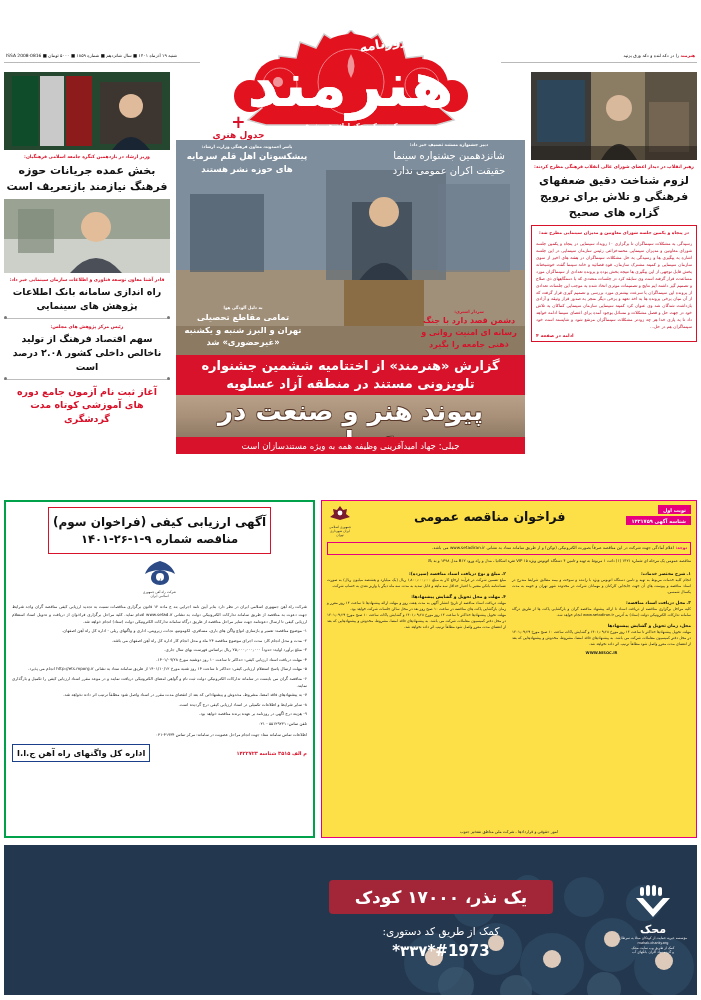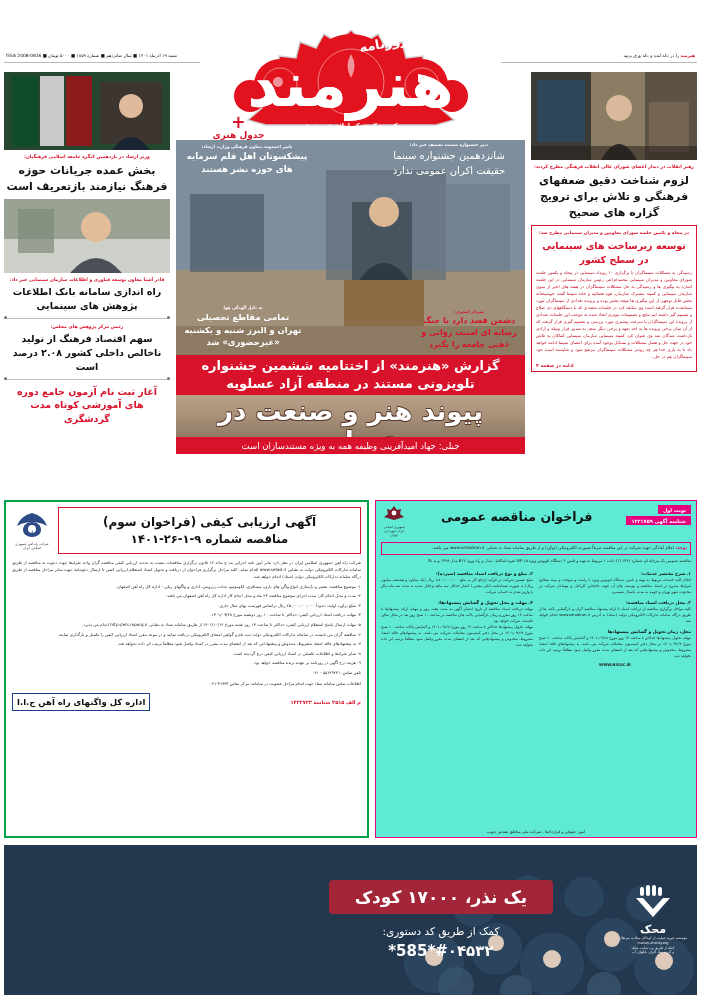--- a/index.html
+++ b/index.html
@@ -141,40 +141,40 @@
     position:relative;height:42px;overflow:hidden;
     background:linear-gradient(180deg,#b9a089 0%,#a68e77 55%,#8f7b66 100%);
   }
   .hero-sub{
     background:#d8122a;color:#fff;font-size:8.6px;font-weight:normal;
     text-align:center;padding:2.5px 4px;line-height:1.4;
   }
 
   
   .tender-row{position:absolute;top:500px;left:4px;right:4px;height:338px;display:flex;gap:6px;}
-  .tender-left{width:322px;border:1.4px solid #e6007e;box-sizing:border-box;padding:4px 5px;background:#5eead4;position:relative;}
+  .tender-left{width:376px;border:1.4px solid #e6007e;box-sizing:border-box;padding:4px 5px;background:#fde047;position:relative;}
   .tender-right{flex:1;border:2.2px solid #00a14b;box-sizing:border-box;padding:5px 6px;background:#fff;position:relative;}
 
   .tl-head{display:flex;align-items:flex-start;justify-content:space-between;}
   .tl-title{font-size:12.5px;font-weight:bold;color:#111;margin-top:4px;}
   .tl-badges{display:flex;flex-direction:column;gap:2px;align-items:flex-start;}
   .badge-pink{background:#e6007e;color:#fff;font-size:5px;font-weight:bold;padding:1.5px 5px;white-space:nowrap;}
   .tl-logo{width:26px;text-align:center;}
   .tl-logo-cap{font-size:3.2px;color:#333;line-height:1.2;display:block;margin-top:1px;}
   .tl-note{
     border:0.8px solid #e6007e;font-size:4.2px;color:#222;padding:2.5px 3px;margin-top:4px;line-height:1.5;text-align:justify;
   }
   .tl-note b{color:#e6007e;}
   .tl-body{font-size:3.9px;color:#222;line-height:1.62;text-align:justify;margin-top:3px;}
   .tl-cols{display:flex;gap:6px;margin-top:3px;}
   .tl-col{flex:1;font-size:3.7px;color:#222;line-height:1.6;text-align:justify;}
   .tl-subhead{font-size:4.4px;font-weight:bold;color:#111;margin:3px 0 1px;}
   .tl-foot{position:absolute;bottom:3px;left:0;right:0;text-align:center;font-size:4px;color:#222;}
 
-  .tr-head{display:flex;align-items:center;gap:6px;justify-content:flex-start;}
+  .tr-head{display:flex;align-items:center;gap:6px;justify-content:flex-start;flex-direction:column;}
   .tr-logo{width:40px;text-align:center;flex:0 0 auto;}
   .tr-logo-cap{font-size:3.3px;color:#333;line-height:1.25;display:block;}
   .tr-titlebox{
     flex:1;border:1.2px solid #d8122a;text-align:center;padding:5px 4px;
   }
   .tr-t1{font-size:12px;font-weight:bold;color:#111;line-height:1.5;}
   .tr-t2{font-size:11.5px;font-weight:bold;color:#111;line-height:1.5;}
   .tr-body{font-size:4.1px;color:#222;line-height:1.72;text-align:justify;margin-top:5px;}
   .tr-body p{margin:0 0 2.5px;}
   .tr-meta{font-size:4px;color:#222;line-height:1.6;margin-top:4px;}
@@ -260,21 +260,20 @@
         <path d="M70 88 q18-32 36 0Z" fill="#2e2b26"></path>
         <rect x="118" y="30" width="40" height="50" fill="#7d6e58" opacity=".7"></rect>
         <rect x="0" y="74" width="166" height="14" fill="#241f1a" opacity=".55"></rect>
       </svg>
     </div>
     <div class="kicker">رهبر انقلاب در دیدار اعضای شورای عالی انقلاب فرهنگی مطرح کردند:</div>
     <div class="headline h-lg">لزوم شناخت دقیق ضعفهای فرهنگی و تلاش برای ترویج گزاره های صحیح</div>
 
     <div class="redbox">
       <div class="kicker">در پنجاه و یکمین جلسه شورای معاونین و مدیران سینمایی مطرح شد:</div>
-      <div class="headline h-md h-red">توسعه زیرساخت های سینمایی در سطح کشور</div>
       <div class="bodytext">رسیدگی به مشکلات سینماگران تا برگزاری ۱۰ رویداد سینمایی در پنجاه و یکمین جلسه شورای معاونین و مدیران سینمایی محمدخزاعی رئیس سازمان سینمایی در این جلسه اشاره به پیگیری ها و رسیدگی به حل مشکلات سینماگران در هفته های اخیر از سوی سازمان سینمایی و کمیته مشترک سازمان، قوه قضائیه و خانه سینما گفت خوشبختانه بخش قابل توجهی از این پیگیری ها نتیجه بخش بوده و پرونده تعدادی از سینماگران مورد مساعدت قرار گرفته است وی سابقه کرد در جلسات متعددی که با دستگاههای ذی صلاح و تصمیم گیر داشته ایم نتایج و تصمیمات موثری اتخاذ شده به موجب این جلسات تعدادی از پرونده این سینماگران با سرعت بیشتری مورد بررسی و تصمیم گیری قرار گرفت که از آن میان برخی پرونده ها به اخذ تعهد و برخی دیگر منجر به صدور قرار وثیقه و آزادی بازداشت شدگان شد وی عنوان کرد کمیته سینمایی سازمان سینمایی کماکان به تلاش خود در جهت حل و فصل مشکلات و مسائل بوجود آمده برای اعضای سینما ادامه خواهد داد تا به یاری خدا هر چه زودتر مشکلات سینماگران مرتفع شود و شایسته است خود سینماگران هم در حل...</div>
       <div class="more">ادامه در صفحه ۴</div>
     </div>
   </div>
 
   <div class="col-left">
     <div class="photo" style="height:78px;">
       <svg width="166" height="78" viewBox="0 0 166 78">
         <rect width="166" height="78" fill="#1d3a2a"></rect>
         <rect x="0" y="0" width="166" height="78" fill="#25472f"></rect>
@@ -480,18 +479,18 @@
         </svg>
         <div class="ml-name">محک</div>
         <span class="ml-cap">مؤسسه خیریه حمایت از کودکان مبتلا به سرطان</span>
         <span class="ml-cap">mahak-charity.org</span>
         <span class="ml-cap">کمک از طریق وب سایت محک</span>
         <span class="ml-cap">و گزینه نماد اکران بانکهای آب</span>
       </div>
       <div class="mahak-text">
         <div class="mahak-btn">یک نذر، ۱۷۰۰۰ کودک</div>
         <div class="mahak-l1">کمک از طریق کد دستوری:</div>
-        <div class="mahak-l2">#۰۴۵۳۲*585*</div>
+        <div class="mahak-l2">#1973*۳۳۷*</div>
       </div>
     </div>
   </div>
 
 </div>
 
 </body></html>

